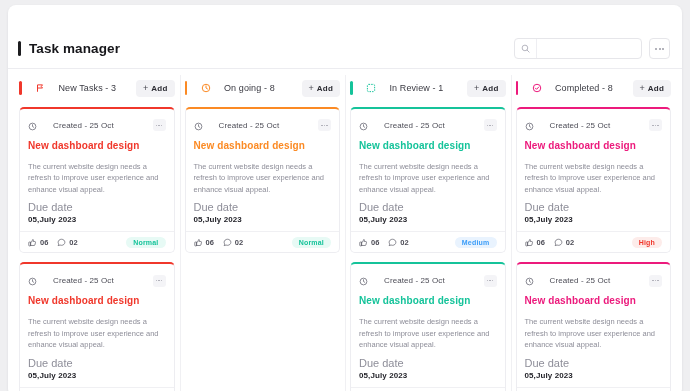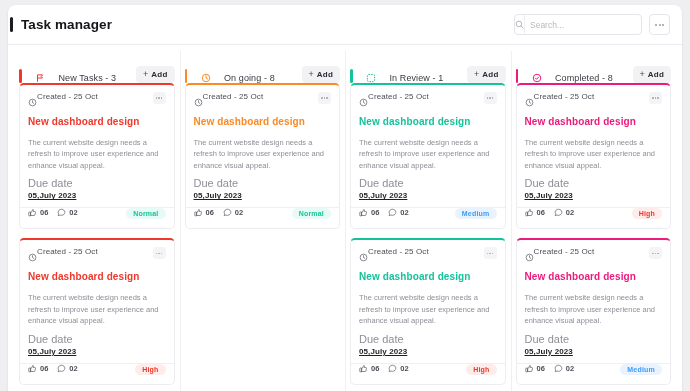--- a/index.html
+++ b/index.html
@@ -27,21 +27,22 @@
     flex-direction: column;
   }
 
   
   .topbar {
     height: 40px;
     flex: 0 0 40px;
     border-bottom: 1px solid #ececf0;
     display: flex;
     align-items: center;
-    padding: 0 12px 0 2px;
+    padding: 0 12px 0 10px;
+    margin-top: 24px;
   }
   .title-wrap { display: flex; align-items: center; gap: 8px; }
   .title-bar {
     width: 3px; height: 15px; background: #1d1d20; border-radius: 2px;
   }
   .app-title {
     font-size: 13.5px; font-weight: 600; color: #16161a; letter-spacing: .1px;
   }
   .topbar-right { margin-left: auto; display: flex; align-items: center; gap: 7px; }
 
@@ -93,21 +94,21 @@
     content: "";
     position: absolute;
     left: 0; top: 6px; bottom: 0;
     width: 1px; background: #f0f0f3;
   }
 
   .col-head {
     height: 38px;
     flex: 0 0 38px;
     display: flex;
-    align-items: flex-end;
+    align-items: center;
     gap: 13px;
   }
   .col-accent { width: 2.5px; height: 14px; border-radius: 2px; flex: 0 0 2.5px; }
   .col-icon { width: 11px; height: 11px; flex: 0 0 11px; display: flex; align-items: center; justify-content: center; }
   .col-title {
     font-size: 9px; color: #3a3a42; font-weight: 400; white-space: nowrap;
     letter-spacing: .1px;
   }
   .add-btn {
     margin-left: auto;
@@ -137,21 +138,21 @@
     border: 1px solid #ededf1;
     border-radius: 5px;
     border-top-width: 2.5px;
     border-top-style: solid;
     flex: 0 0 auto;
     overflow: hidden;
   }
   .card-pad { padding: 7px 8px 0 8px; }
 
   .card-top {
-    display: flex; align-items: flex-start; gap: 0;
+    display: flex; align-items: center; gap: 16px;
   }
   .clock-icon { flex: 0 0 9px; margin-top: .5px; }
   .created {
     font-size: 8px; color: #4d4d57; letter-spacing: .1px; white-space: nowrap;
   }
   .card-menu {
     margin-left: auto;
     width: 13px; height: 12px; border-radius: 3px;
     background: #f4f4f7;
     display: flex; align-items: center; justify-content: center;
@@ -160,27 +161,27 @@
   .card-menu i { width: 1.5px; height: 1.5px; border-radius: 50%; background: #a9a9b3; display: block; }
   .card-menu .dots { gap: 1px; }
 
   .card-title {
     font-size: 10px; font-weight: 700; margin-top: 5px; letter-spacing: .1px;
   }
   .card-desc {
     font-size: 7.5px; line-height: 1.55; color: #8e8e99; margin-top: 10px;
   }
   .due-label { font-size: 11px; color: #8e8e99; margin-top: 6px; }
-  .due-value { font-size: 8px; color: #1f1f26; font-weight: 700; margin-top: 2px; letter-spacing: .1px; text-decoration: underline; }
+  .due-value { font-size: 8px; color: #1f1f26; font-weight: 700; margin-top: 2px; letter-spacing: .1px; }
 
   .card-foot {
     margin-top: 7px;
     border-top: 1px solid #f0f0f3;
     height: 21px;
-    display: flex; align-items: flex-start;
+    display: flex; align-items: center;
     padding: 0 8px;
     gap: 9px;
   }
   .stat { display: flex; align-items: center; gap: 3px; }
   .stat span { font-size: 7.5px; color: #4c4c56; font-weight: 600; }
   .badge {
     margin-left: auto;
     font-size: 7px; font-weight: 700;
     padding: 2px 7px;
     border-radius: 9px;
@@ -199,21 +200,20 @@
     </div>
 
     <div class="topbar-right">
       <div class="search-box">
         <div class="search-icon-cell">
           <svg width="9" height="9" viewBox="0 0 16 16" fill="none">
             <circle cx="7" cy="7" r="5" stroke="#a9a9b4" stroke-width="1.5"></circle>
             <line x1="10.8" y1="10.8" x2="14.5" y2="14.5" stroke="#a9a9b4" stroke-width="1.5" stroke-linecap="round"></line>
           </svg>
         </div>
-        <input class="search-input" type="text" placeholder="Search..." style="">
       </div>
 
       <div class="more-btn">
         <div class="dots">
           <i></i>
             <i></i>
             <i></i>
         </div>
       </div>
     </div>

